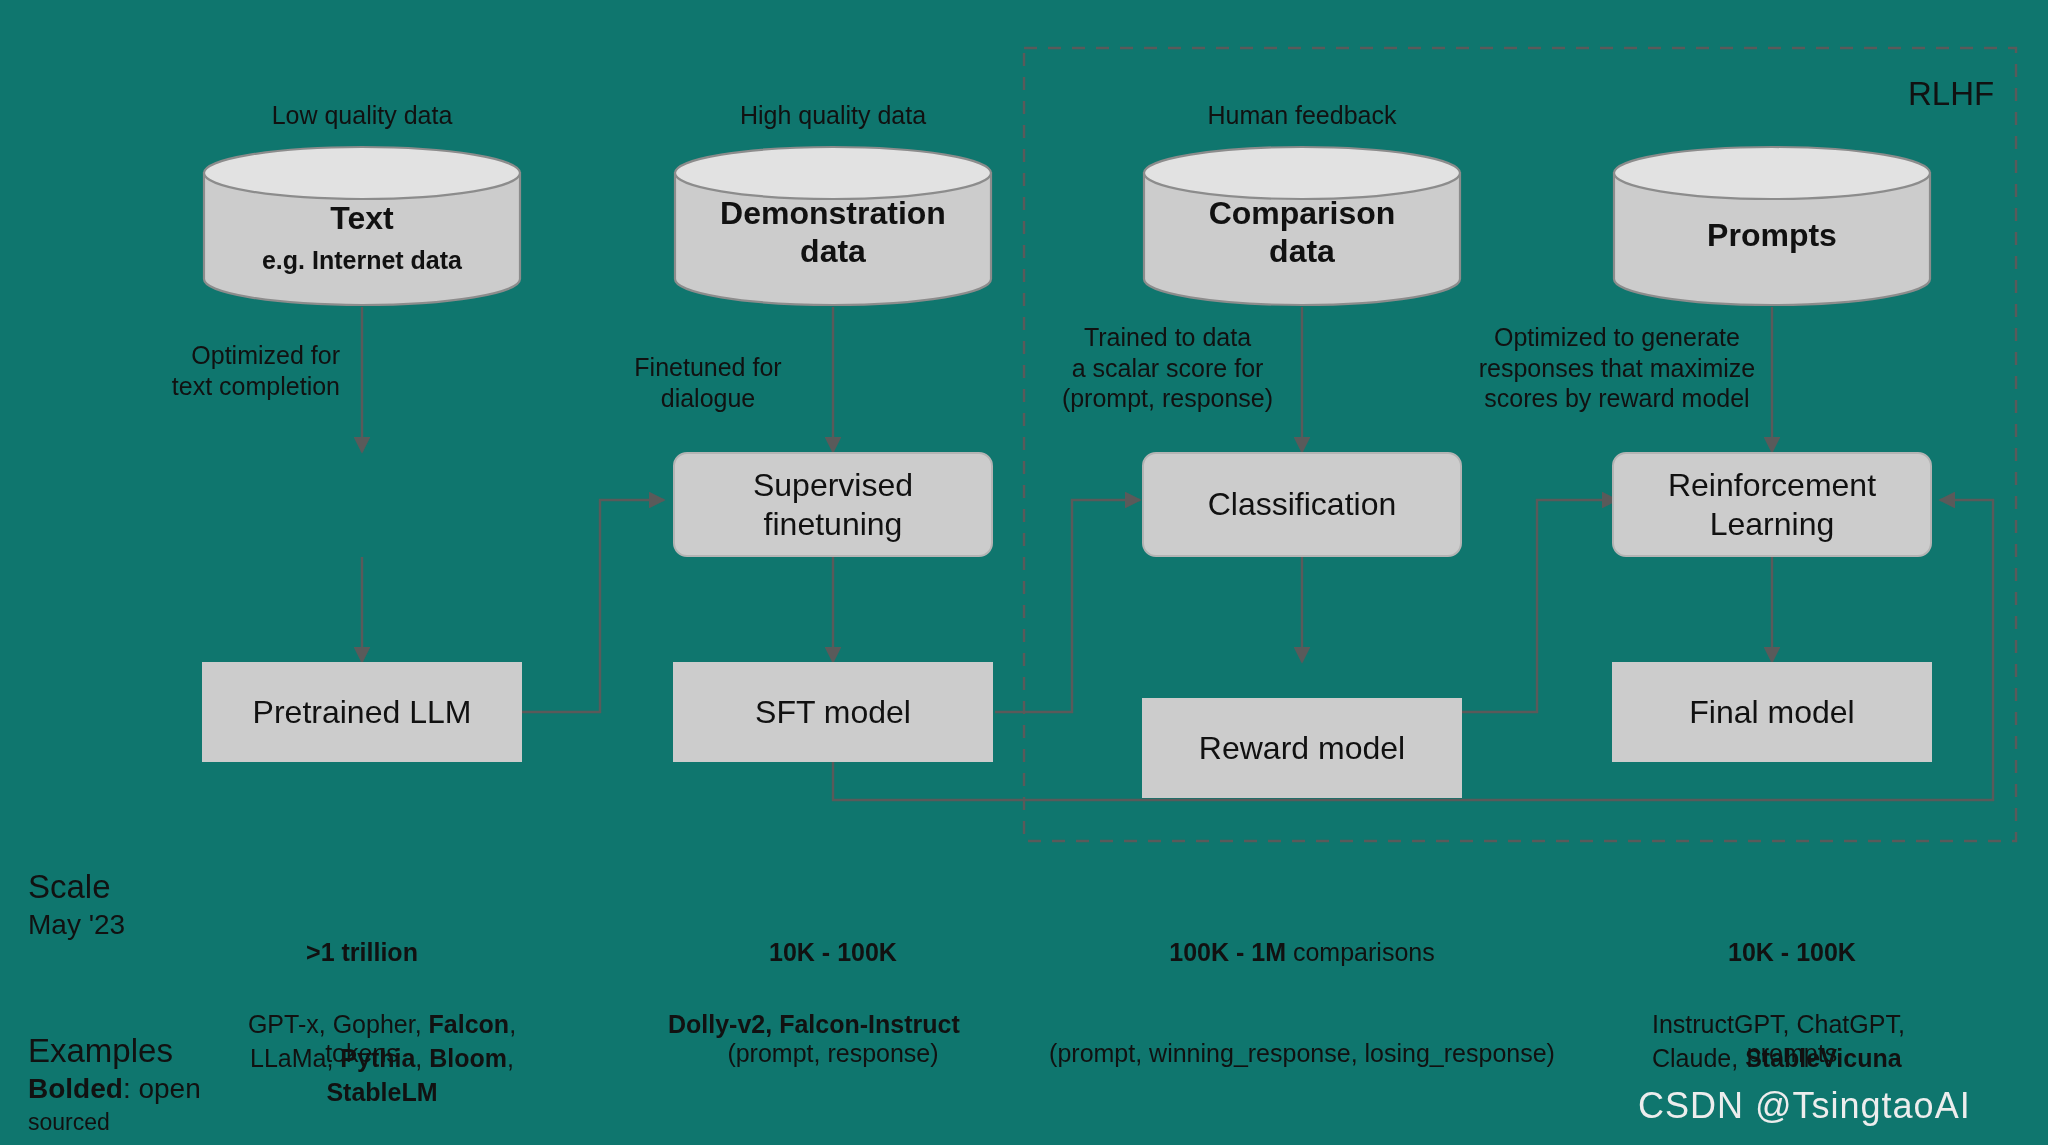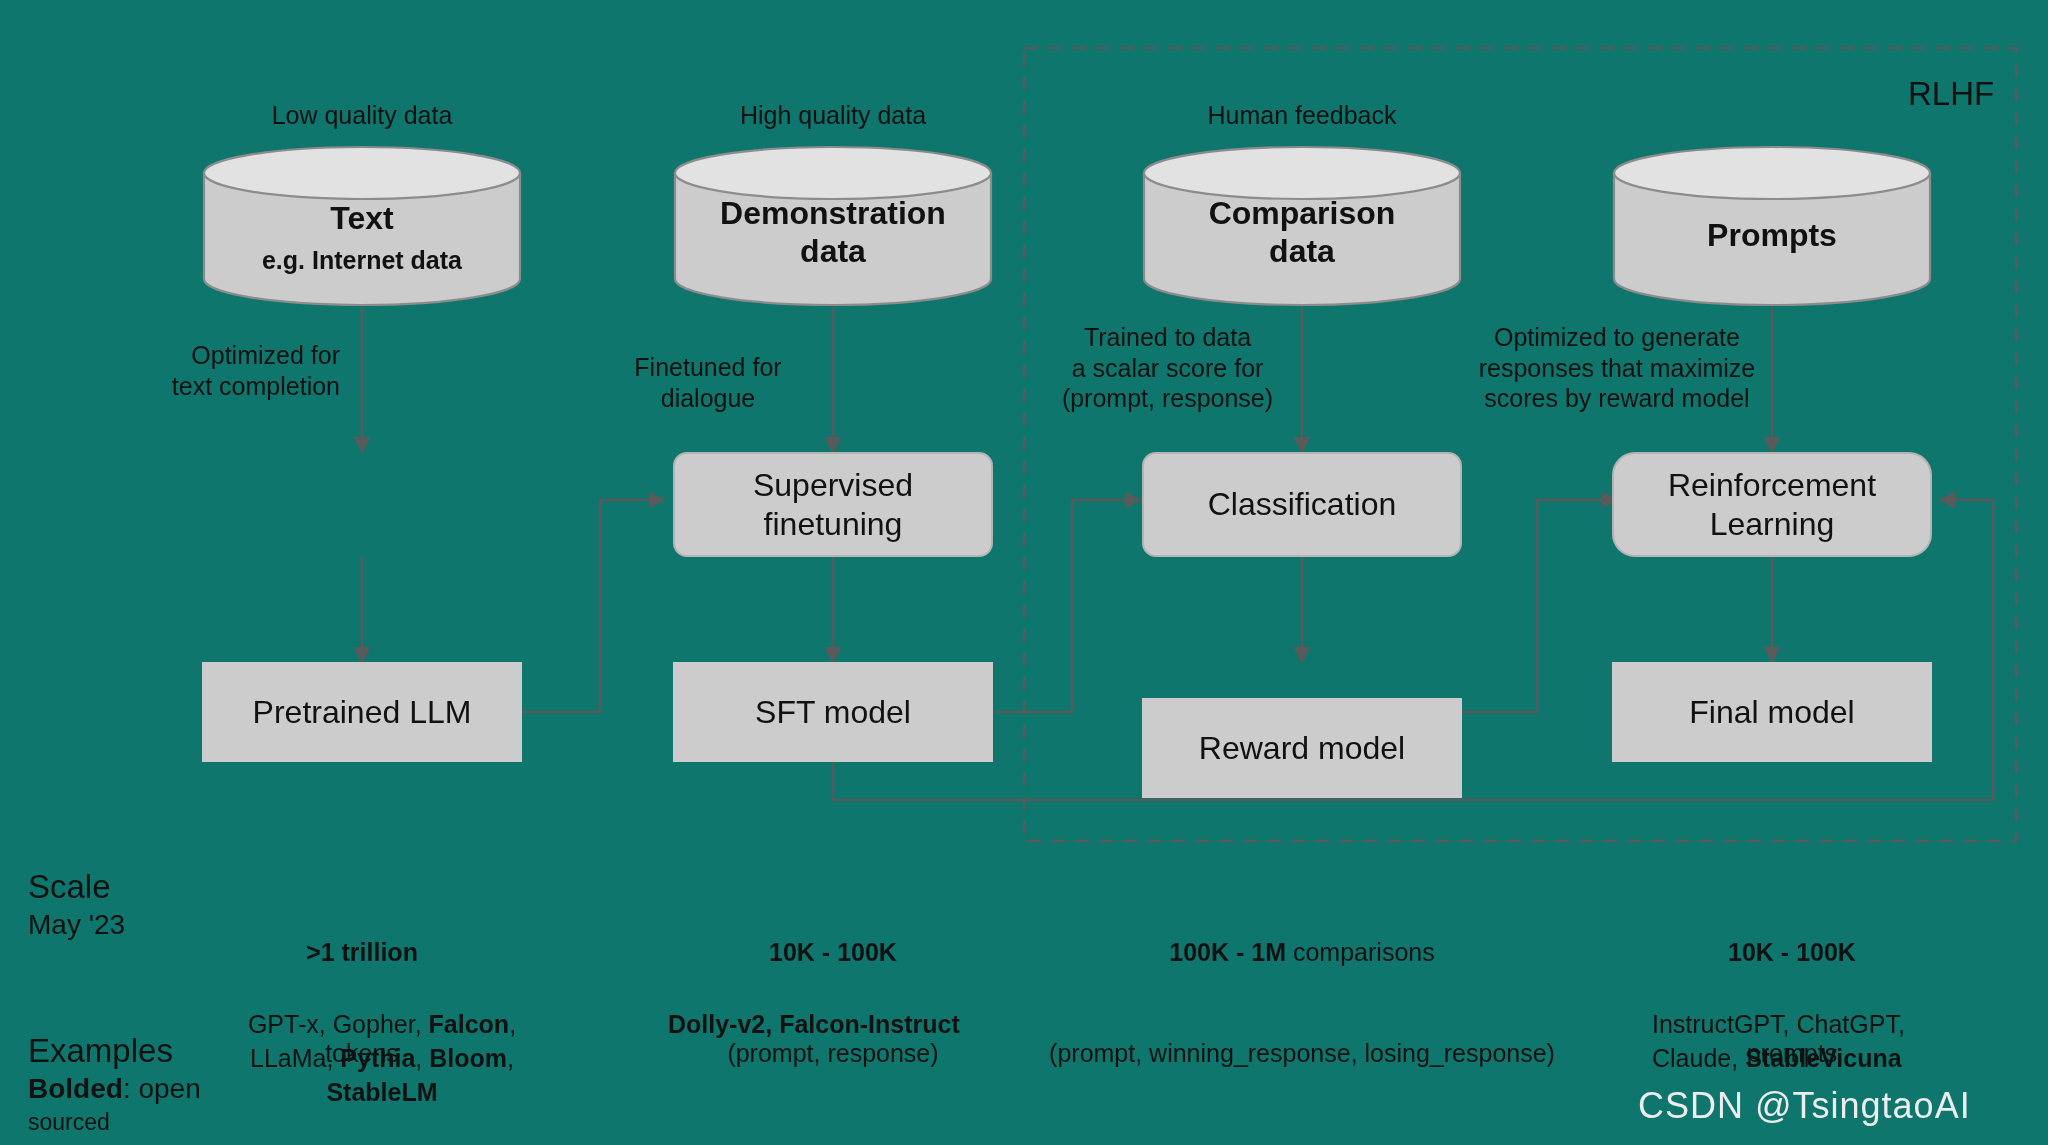--- a/index.html
+++ b/index.html
@@ -259,21 +259,21 @@
       <path d="M 2 28 L 2 134 A 158 26 0 0 0 318 134 L 318 28 Z" fill="#cccccc" stroke="#8c8c8c" stroke-width="2.2"></path>
       <ellipse cx="160" cy="28" rx="158" ry="26" fill="#e2e2e2" stroke="#8c8c8c" stroke-width="2.2"></ellipse>
     </svg>
     <div class="cyl-label" style="top:72px;">Prompts</div>
   </div>
 
   <div class="txt edge-label" style="left:1472px; top:322px; width:290px;">Optimized to generate
 responses that maximize
 scores by reward model</div>
 
-  <div class="proc" style="left:1612px; top:452px; width:320px; height:105px;border-radius:23px;">
+  <div class="proc" style="left:1612px; top:452px; width:320px; height:105px;">
     <span>Reinforcement
 Learning</span>
   </div>
 
   <div class="artifact" style="left:1612px; top:662px; width:320px; height:100px;">
     <span>Final model</span>
   </div>
 
   <div class="row-head" style="left:28px; top:866px; width:200px;">
     <span class="rh-title">Scale</span>

